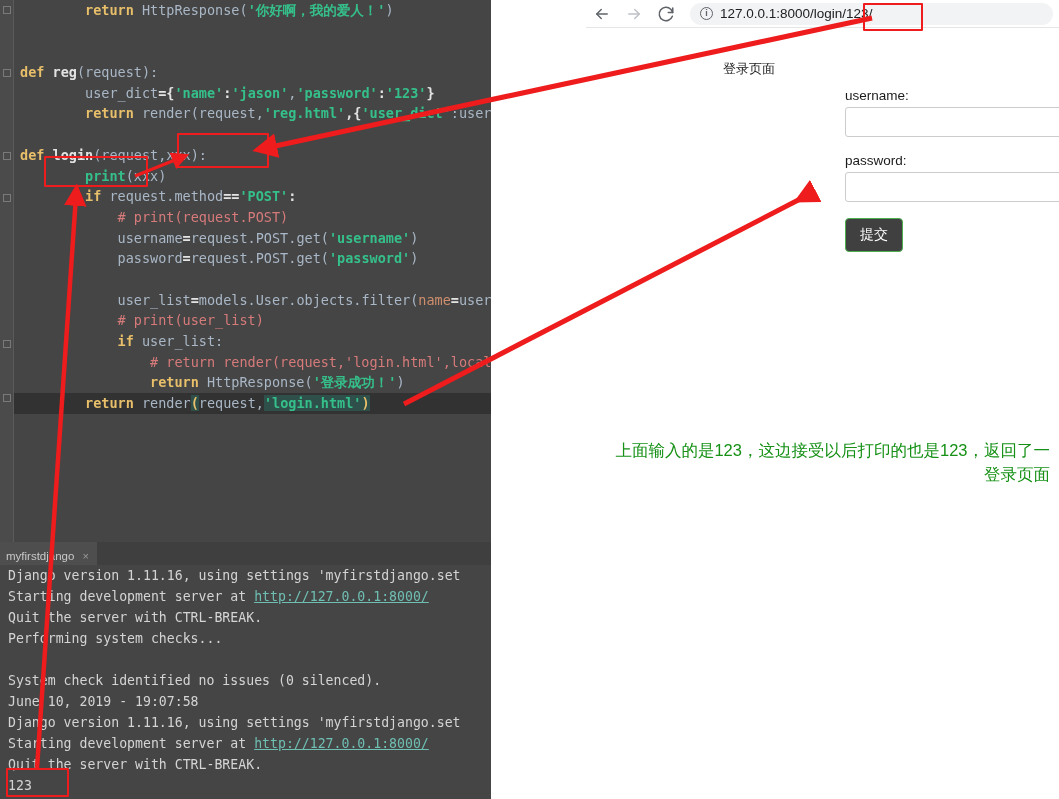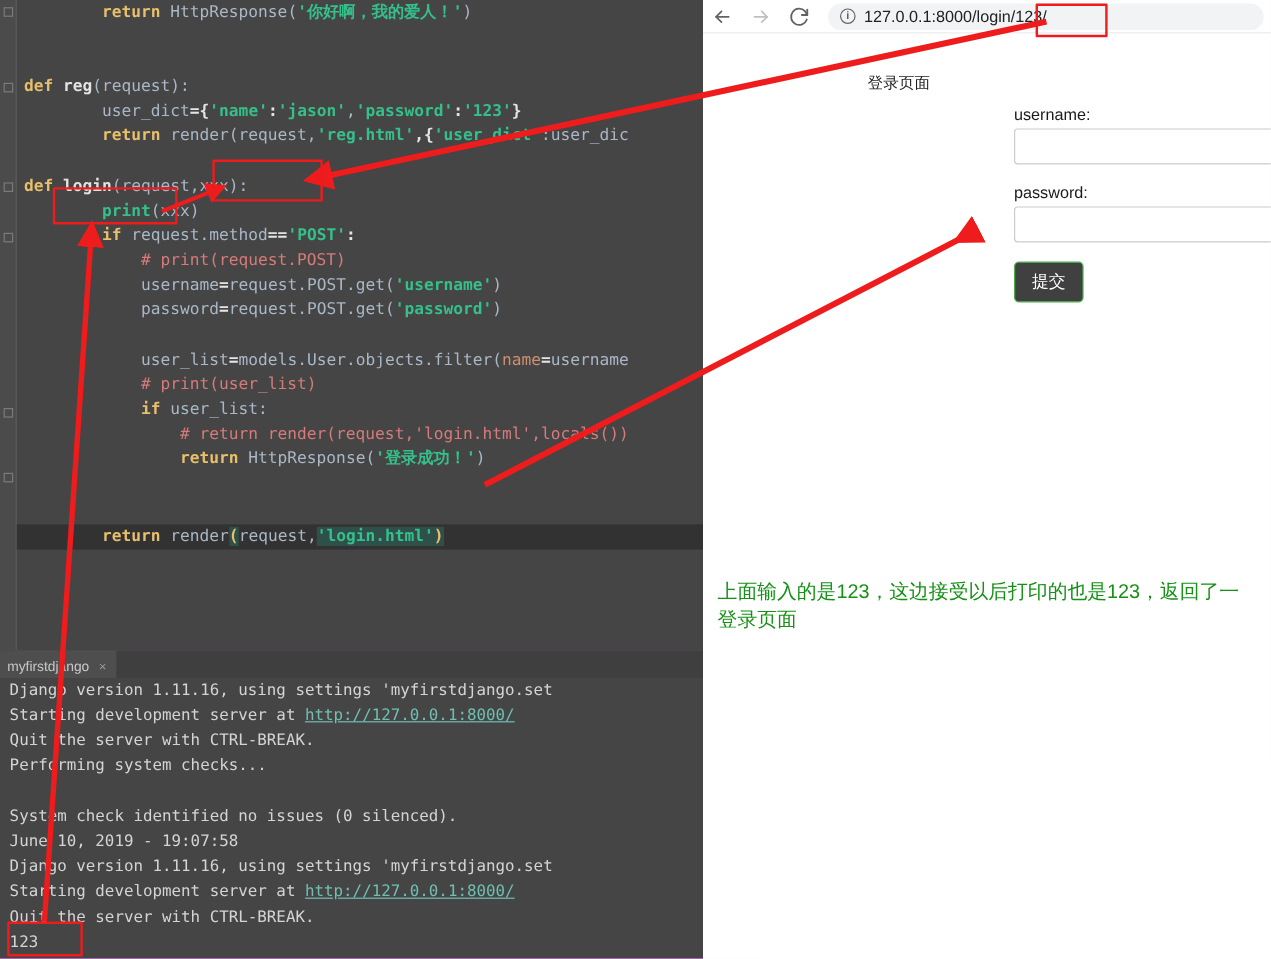--- a/index.html
+++ b/index.html
@@ -7,22 +7,22 @@
     width: 1059px; height: 799px;
     overflow: hidden;
     background: #ffffff;
     font-family: "Liberation Sans", sans-serif;
   }
   #root { position: relative; width: 1059px; height: 799px; }
 
   
   .ide {
     position: absolute; left: 0; top: 0;
-    width: 586px; height: 799px;
-    background: #d946ef;
+    width: 491px; height: 799px;
+    background: #1d4ed8;
     overflow: hidden;
     padding-left: 28px;
   }
   .editor {
     position: absolute; left: 0; top: 0;
     width: 586px; height: 542px;
     background: #454545;
     overflow: hidden;
   }
   .gutter {
@@ -40,21 +40,21 @@
   .code {
     position: absolute; left: 14px; top: 0;
     width: 572px;
     font-family: "DejaVu Sans Mono", "Liberation Mono", monospace;
     font-size: 13.5px;
     line-height: 20.7px;
     white-space: pre;
     color: #a9b7c6;
   }
   .code .ln { display: block; height: 20.7px; padding-left: 6px; }
-  .code .ln.cur { background: #323232; margin-top: 44px; }
+  .code .ln.cur { background: #323232; }
   .kw   { color: #e8bf6a; font-weight: bold; }       
   .fn   { color: #e3e3e3; font-weight: bold; }
   .pln  { color: #a9b7c6; }
   .str  { color: #35c08b; font-weight: bold; }
   .cmt2 { color: #d77a7a; text-align: center; }
   .op   { color: #e3e3e3; font-weight:bold; }
   .kwarg{ color: #cf8e6d; }
   .hl   { background: #2f4f4a; color:#35c08b; font-weight:bold; }
   .hlp  { background: #2f4f4a; color:#e8bf6a; font-weight:bold; }
 
@@ -139,24 +139,25 @@
     font-size:13px; margin-bottom:16px;
     font-family:"Liberation Sans", sans-serif;
   }
   .submit-btn {
     display:inline-block; background:#404040; border:1px solid #4cae4c;
     border-radius:4px; color:#fff; font-size:14px;
     padding:7px 14px; cursor:pointer;
     font-family:"Liberation Sans", sans-serif;
   }
   .note-green {
-    position:absolute; left:598px; top:481px;
+    position:absolute; left:598px; top:438px;
     width:452px;
     color:#169116; font-size:16.5px; line-height:24px;
     font-family:"Liberation Sans", sans-serif;
+    text-align:right;
   }
   .redbox {
     position:absolute; border:2.5px solid #ee1c1c; border-radius:1px;
   }
   svg.overlay {
     position:absolute; left:0; top:0; width:1059px; height:799px;
     pointer-events:none;
   }
 </style>
 </head>

